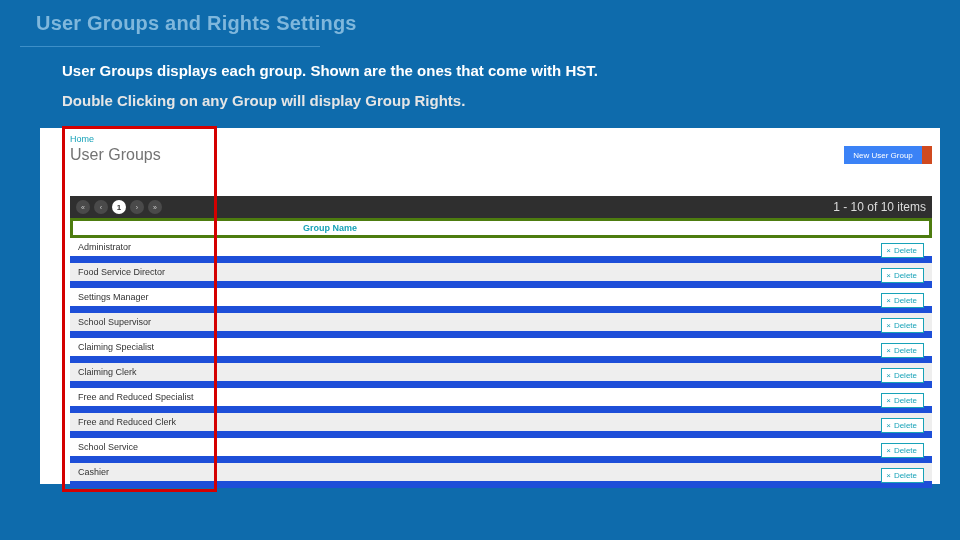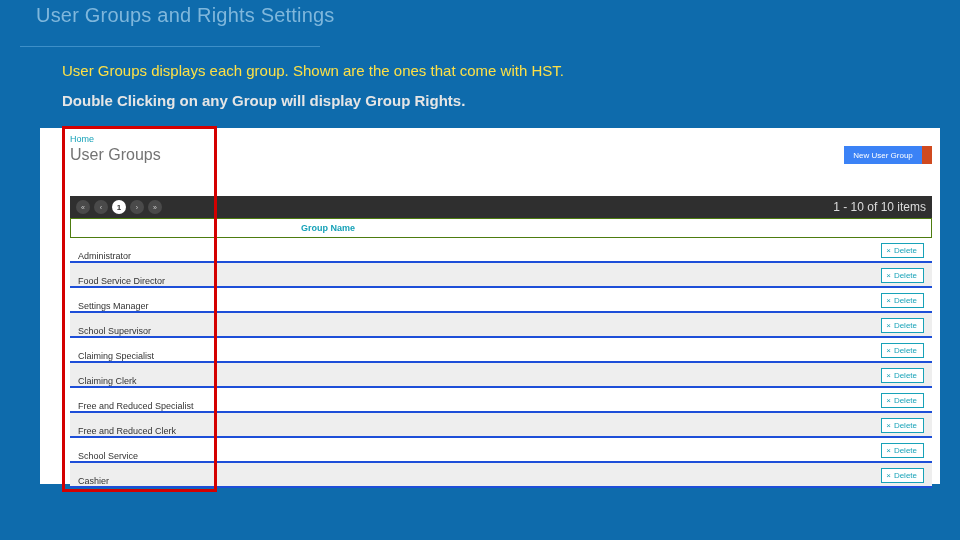--- a/index.html
+++ b/index.html
@@ -7,42 +7,42 @@
     width: 960px;
     height: 540px;
     background: #0e6bac;
     font-family: "Segoe UI", Arial, sans-serif;
     overflow: hidden;
     position: relative;
   }
   .slide-title {
     position: absolute;
     left: 36px;
-    top: 4px;
+    top: 12px;
     color: #7fb7dc;
     font-size: 20px;
-    font-weight: 400;
+    font-weight: 700;
     letter-spacing: 0.2px;
     text-align: center;
   }
   .title-underline {
     position: absolute;
     left: 20px;
     top: 46px;
     width: 300px;
     height: 1px;
     background: #3d8fc8;
   }
   .caption1 {
     position: absolute;
     left: 62px;
     top: 62px;
-    color: #fde047;
+    color: #ffffff;
     font-size: 15px;
-    font-weight: 400;
+    font-weight: 700;
   }
   .caption2 {
     position: absolute;
     left: 62px;
     top: 92px;
     color: #e5e5e5;
     font-size: 15px;
     font-weight: 600;
   }
   .app {
@@ -134,41 +134,41 @@
     color: #ddd;
     font-size: 12px;
   }
   .col-header {
     position: absolute;
     left: 30px;
     right: 8px;
     top: 90px;
     height: 20px;
     background: #fff;
-    border: 1px solid #4d7c0f;
+    border: 3px solid #4d7c0f;
     display: flex;
     align-items: center;
   }
   .col-header-text {
     font-size: 9px;
     color: #17a2b8;
     margin-left: 230px;
     font-weight: 600;
   }
   .rows {
     position: absolute;
     left: 30px;
     right: 8px;
     top: 110px;
   }
   .row {
     height: 25px;
-    border-bottom: 2px solid #1d4ed8;
-    display: flex;
-    align-items: flex-end;
+    border-bottom: 7px solid #1d4ed8;
+    display: flex;
+    align-items: center;
     padding: 0 8px;
     font-size: 9px;
     color: #333;
     position: relative;
   }
   .row:nth-child(odd) { background: #fff; }
   .row:nth-child(even) { background: #eeeeee; }
   .del-btn {
     position: absolute;
     right: 8px;

